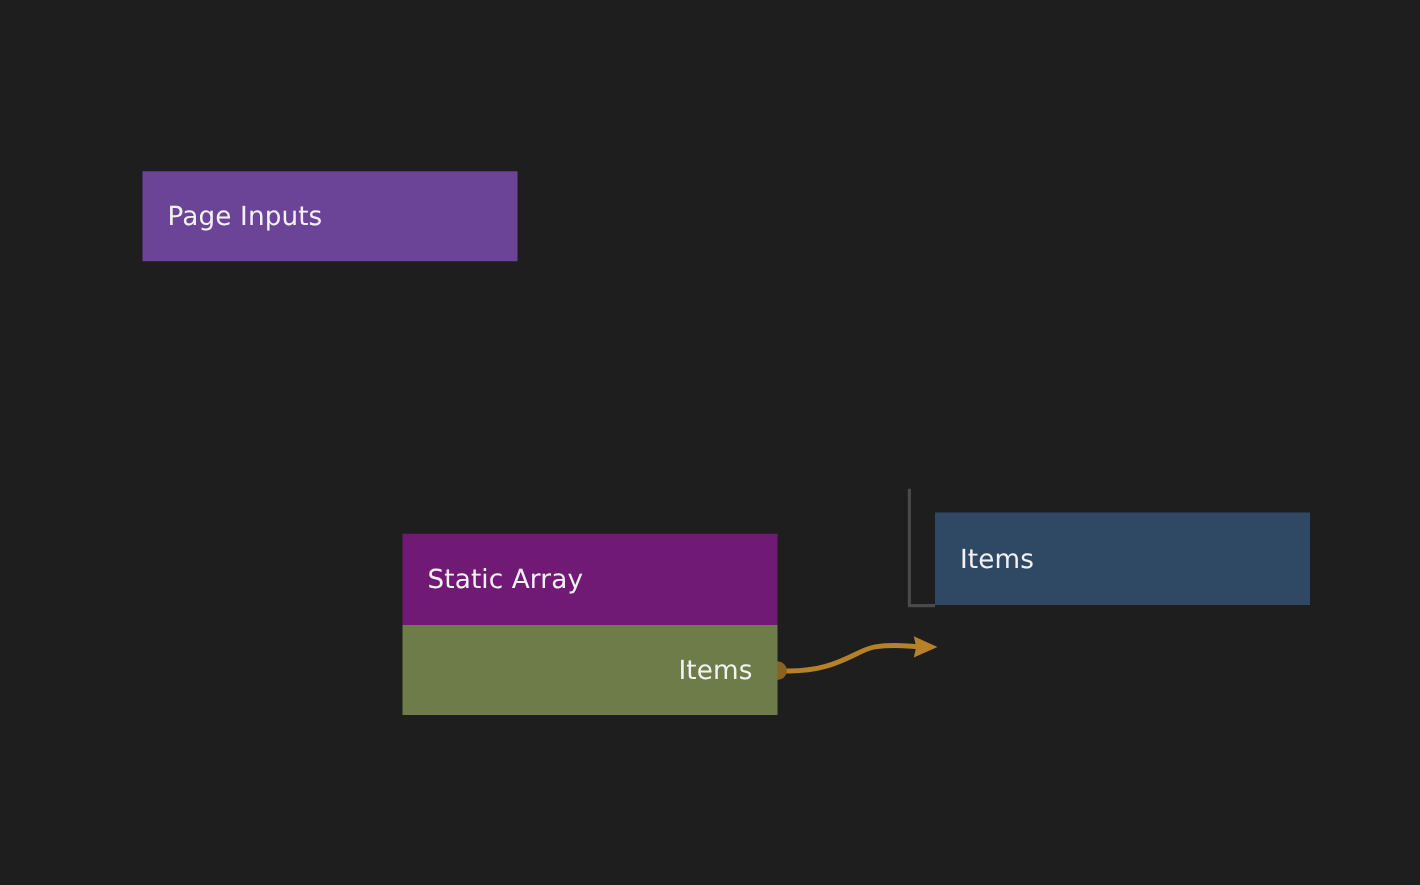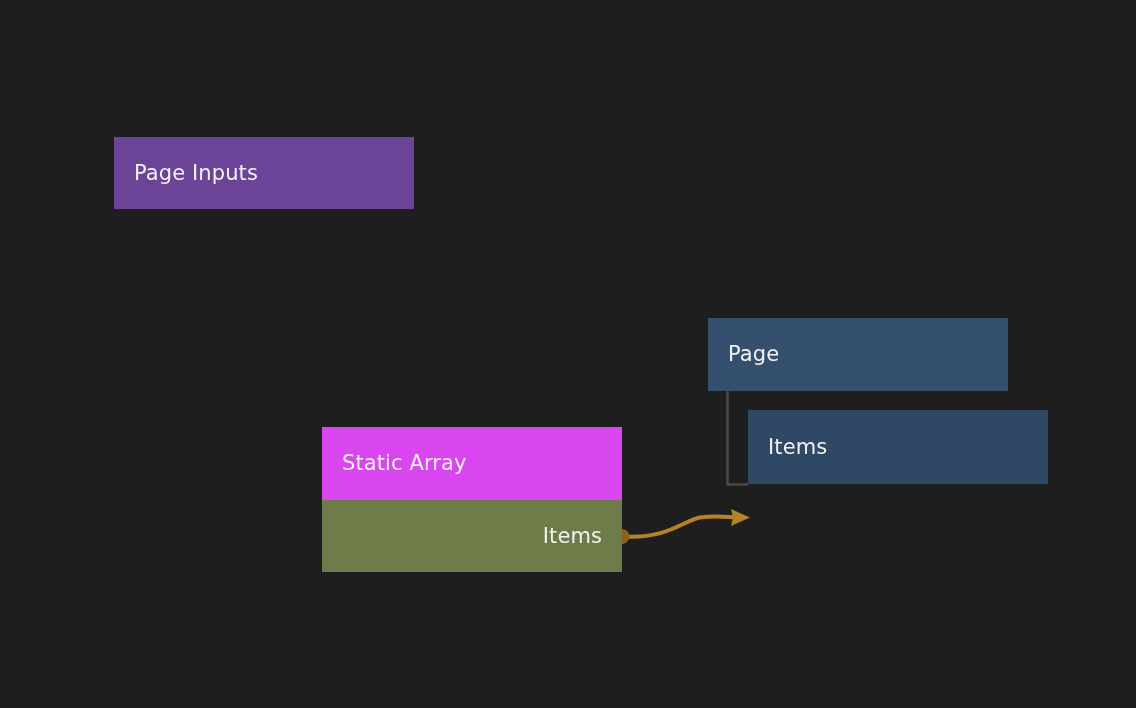--- a/index.html
+++ b/index.html
@@ -89,21 +89,21 @@
   }
 
   
   #node-static-array {
     left: 322px;
     top: 427px;
     width: 300px;
     height: 145px;
   }
   #node-static-array .sec-header {
-    background: #d946ef;
+    background: #701a75;
     height: 73px;
   }
   #node-static-array .sec-body {
     background: #6d7c49;
     height: 72px;
   }
 
   
   #edges {
     position: absolute;
@@ -148,25 +148,20 @@
 
     <circle class="port-dot" cx="622" cy="536.5" r="7.5"></circle>
   </svg>
 
   <div class="node" id="node-page-inputs">
     <div class="node-section sec-header">
       <span>Page Inputs</span>
     </div>
   </div>
 
-  <div class="node" id="node-page">
-    <div class="node-section sec-header">
-      <span>Page</span>
-    </div>
-  </div>
 
   <div class="node" id="node-repeater">
     <div class="node-section sec-body sec-port-in">
       <span>Items</span>
     </div>
   </div>
 
   <div class="node" id="node-static-array">
     <div class="node-section sec-header">
       <span>Static Array</span>

